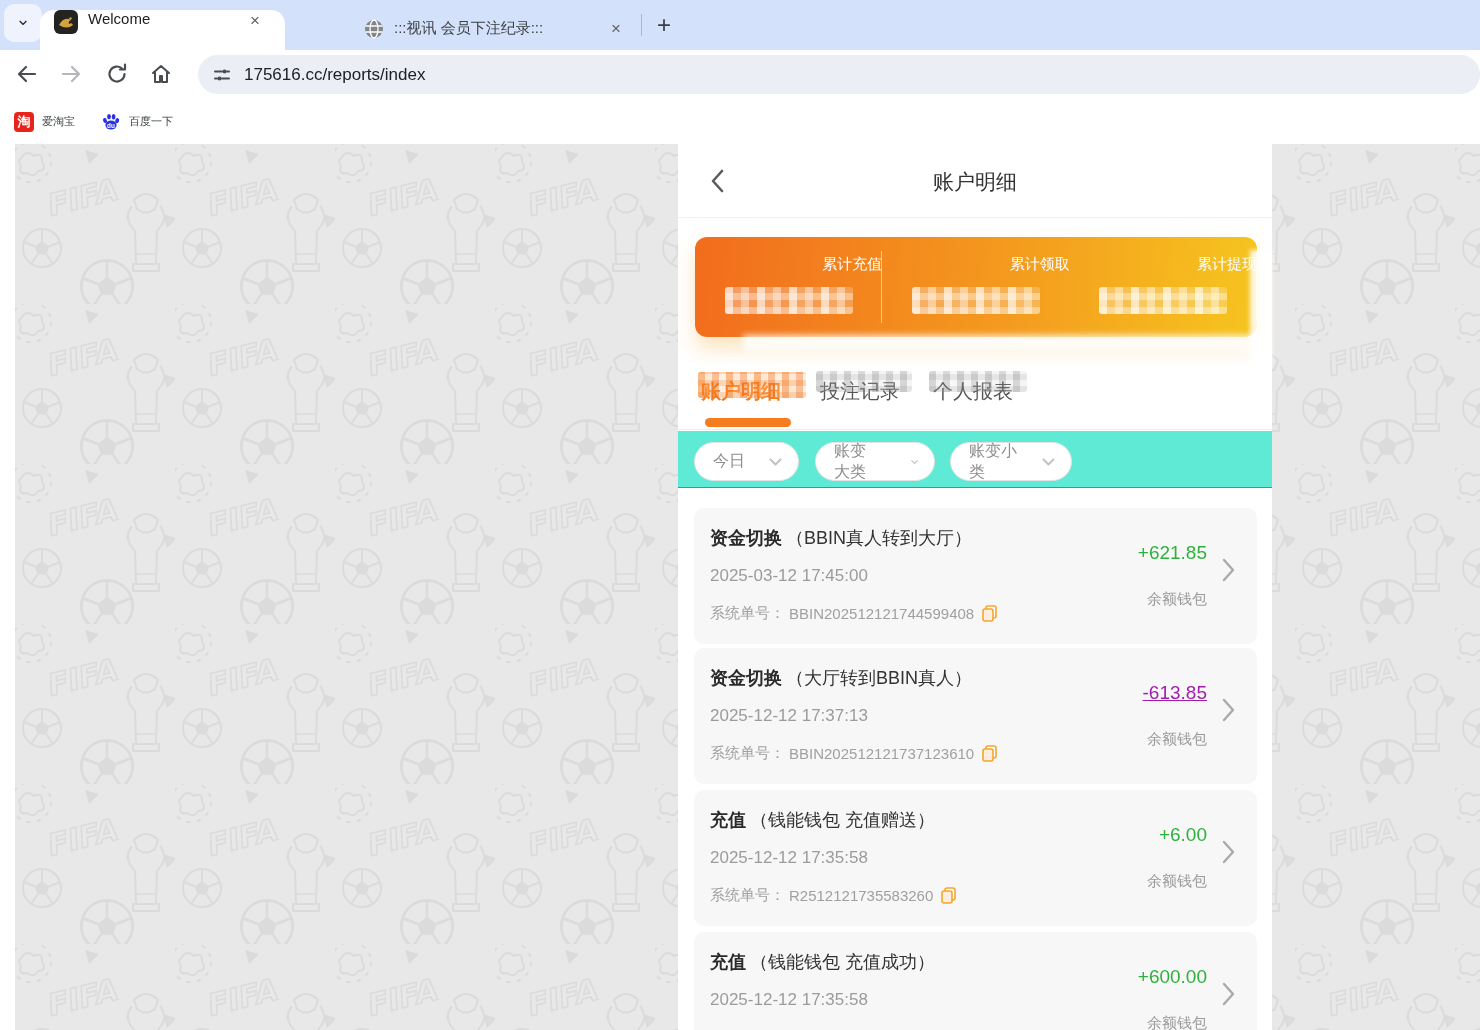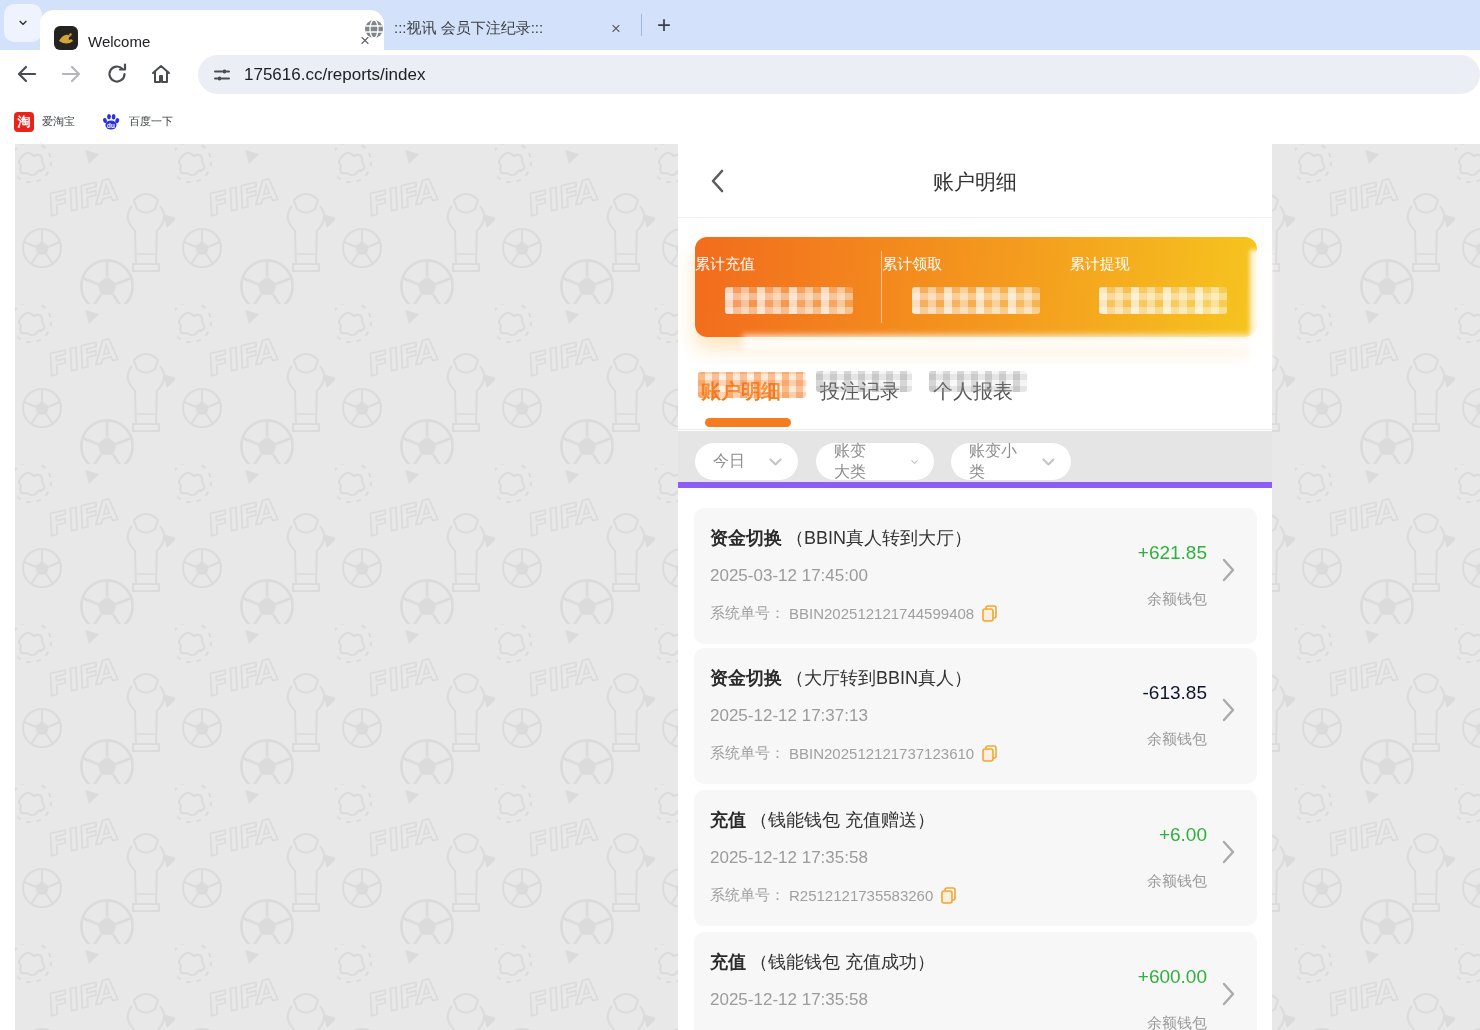--- a/index.html
+++ b/index.html
@@ -1,21 +1,21 @@
 <!DOCTYPE html>
 <html><head>
 <meta charset="utf-8">
 <style>
   * { margin:0; padding:0; box-sizing:border-box; }
   html,body { width:1480px; height:1030px; overflow:hidden; font-family:"Liberation Sans","DejaVu Sans",sans-serif; background:#fff; }
 
   
   .tabstrip { position:absolute; left:0; top:0; width:1480px; height:50px; background:#d3e1fb; }
   .caret-btn { position:absolute; left:4px; top:4px; width:38px; height:38px; background:#eef3fe; border-radius:10px; display:flex; align-items:center; justify-content:center; cursor:pointer; }
-  .tab-active { position:absolute; left:40px; top:10px; width:344px; height:40px; background:#fff; border-radius:14px 14px 0 0; display:flex; align-items:flex-end; padding:0 9px 0 14px; }
+  .tab-active { position:absolute; left:40px; top:10px; width:245px; height:40px; background:#fff; border-radius:14px 14px 0 0; display:flex; align-items:flex-start; padding:0 20px 0 14px; }
   .tab-active .title { font-size:15px; color:#202124; flex:1; margin-left:10px; white-space:nowrap; overflow:hidden; }
   .favicon-dark { width:24px; height:24px; border-radius:6px; background:#24231f; display:flex; align-items:center; justify-content:center; flex:none; }
   .tab-inactive { position:absolute; left:348px; top:0; width:288px; height:57px; display:flex; align-items:center; padding:0 10px 0 16px; cursor:pointer; }
   .tab-inactive .title { font-size:15px; color:#3c4043; flex:1; margin-left:10px; white-space:nowrap; overflow:hidden; }
   .tab-close { width:20px; height:20px; border-radius:50%; display:flex; align-items:center; justify-content:center; font-size:17px; color:#5f6368; cursor:pointer; flex:none; line-height:1; }
   .tab-sep { position:absolute; left:641px; top:14px; width:1px; height:22px; background:#9fb8e2; }
   .newtab-btn { position:absolute; left:650px; top:11px; width:28px; height:28px; display:flex; align-items:center; justify-content:center; font-size:24px; color:#3c4043; cursor:pointer; }
 
   .toolbar { position:absolute; left:0; top:50px; width:1480px; height:49px; background:#fff; }
   .navicon { position:absolute; top:7px; width:34px; height:34px; display:flex; align-items:center; justify-content:center; cursor:pointer; }
@@ -33,21 +33,21 @@
 
   .panel { position:absolute; left:663px; top:0; width:594px; height:886px; background:#fff; }
 
   .panel-header { position:absolute; left:0; top:0; width:594px; height:74px; background:#fff; border-bottom:1px solid #efefef; }
   .back-btn { position:absolute; left:24px; top:22px; width:30px; height:30px; display:flex; align-items:center; justify-content:center; cursor:pointer; }
   .page-title { position:absolute; left:0; top:24px; width:100%; text-align:center; font-size:21px; color:#333; font-weight:500; }
 
   .summary-card { position:absolute; left:17px; top:93px; width:562px; height:100px; border-radius:12px;
     background:linear-gradient(95deg,#f26c1d 0%,#f49a1e 55%,#f6c51f 100%);
     box-shadow:0 12px 20px rgba(246,160,30,.28); display:flex; }
-  .sum-col { flex:1; position:relative; text-align:left; }
+  .sum-col { flex:1; position:relative; text-align:right; }
   .sum-label { margin-top:18px; font-size:15px; color:#fff; }
   .sum-value { margin:13px auto 0; width:128px; height:27px; border-radius:3px; }
   .sum-sep { position:absolute; right:0; top:14px; width:1px; height:72px; background:rgba(255,255,255,.55); }
   .mosaic-white { background-image:
       repeating-linear-gradient(90deg, rgba(255,255,255,.68) 0 8px, rgba(255,255,255,.22) 8px 16px, rgba(255,255,255,.5) 16px 24px, rgba(255,255,255,.14) 24px 32px),
       repeating-linear-gradient(0deg, rgba(255,255,255,.42) 0 7px, rgba(255,255,255,.1) 7px 14px); }
   .blur-strip-bottom { position:absolute; left:65px; top:191px; width:517px; height:16px; background:rgba(255,255,255,.8); filter:blur(3px); }
   .blur-strip-right { position:absolute; left:572px; top:106px; width:22px; height:116px; background:rgba(255,255,255,.85); filter:blur(2px); }
 
   .ptabs { position:absolute; left:0; top:220px; width:594px; height:66px; background:#fff; border-bottom:1px solid #ececec; }
@@ -56,36 +56,36 @@
   .ptab-underline { position:absolute; left:27px; top:54px; width:86px; height:9px; border-radius:5px; background:#f57d1f; }
   .mosaic-gray { position:absolute; background-image:
       repeating-linear-gradient(90deg, rgba(125,125,125,.30) 0 7px, rgba(190,190,190,.12) 7px 14px, rgba(105,105,105,.24) 14px 21px, rgba(205,205,205,.10) 21px 28px),
       repeating-linear-gradient(0deg, rgba(150,150,150,.2) 0 6px, rgba(225,225,225,.08) 6px 12px);
       border-radius:3px; }
   .mosaic-orange { position:absolute; background-image:
       repeating-linear-gradient(90deg, rgba(244,122,30,.5) 0 7px, rgba(250,180,110,.25) 7px 14px, rgba(240,110,25,.42) 14px 21px, rgba(252,200,150,.2) 21px 28px),
       repeating-linear-gradient(0deg, rgba(244,130,40,.3) 0 6px, rgba(255,220,180,.12) 6px 12px);
       border-radius:3px; }
 
-  .filters { position:absolute; left:0; top:287px; width:594px; height:57px; background:#e5e5e5; border-bottom:6px solid #8b5cf6; }
+  .filters { position:absolute; left:0; top:287px; width:594px; height:57px; background:#5eead4; border-bottom:1px solid #8b5cf6; }
   .pill { position:absolute; top:11px; height:39px; border:1px solid #e3e3e3; border-radius:20px; display:flex; align-items:center; justify-content:space-between; padding:0 16px 0 18px; cursor:pointer; background:#fff; }
   .pill .plabel { font-size:16px; color:#8d8d8d; margin-right:10px; }
 
   .txlist { position:absolute; left:0; top:344px; width:594px; }
   .txcard { position:absolute; left:16px; width:563px; height:136px; background:#f7f7f8; border-radius:10px; cursor:pointer; }
   .tx-title { position:absolute; left:16px; top:18px; font-size:18px; color:#333; white-space:nowrap; }
   .tx-type { font-weight:bold; color:#2b2b2b; }
   .tx-detail { margin-left:4px; font-weight:400; }
   .tx-time { position:absolute; left:16px; top:58px; font-size:17px; color:#9b9b9b; }
   .tx-order { position:absolute; left:16px; top:96px; font-size:15px; color:#a0a0a0; display:flex; align-items:center; }
   .tx-order .num { margin-left:4px; }
   .copy-icon { margin-left:8px; display:inline-flex; cursor:pointer; }
   .tx-amount { position:absolute; right:50px; top:34px; font-size:19px; font-weight:500; }
   .tx-amount.pos { color:#2eb23c; }
-  .tx-amount.neg { color:#0f172a; }
+  .tx-amount.neg { color:#a21caf;text-decoration:underline; }
   .tx-wallet { position:absolute; right:50px; top:82px; font-size:15px; color:#9b9b9b; }
   .tx-chevron { position:absolute; right:22px; top:50px; }
 </style>
 </head>
 <body>
 
 <div class="tabstrip">
   <div class="caret-btn">
     <span style="font-size:18px;color:#30343b;line-height:0;margin-top:-8px;">⌄</span>
   </div>

